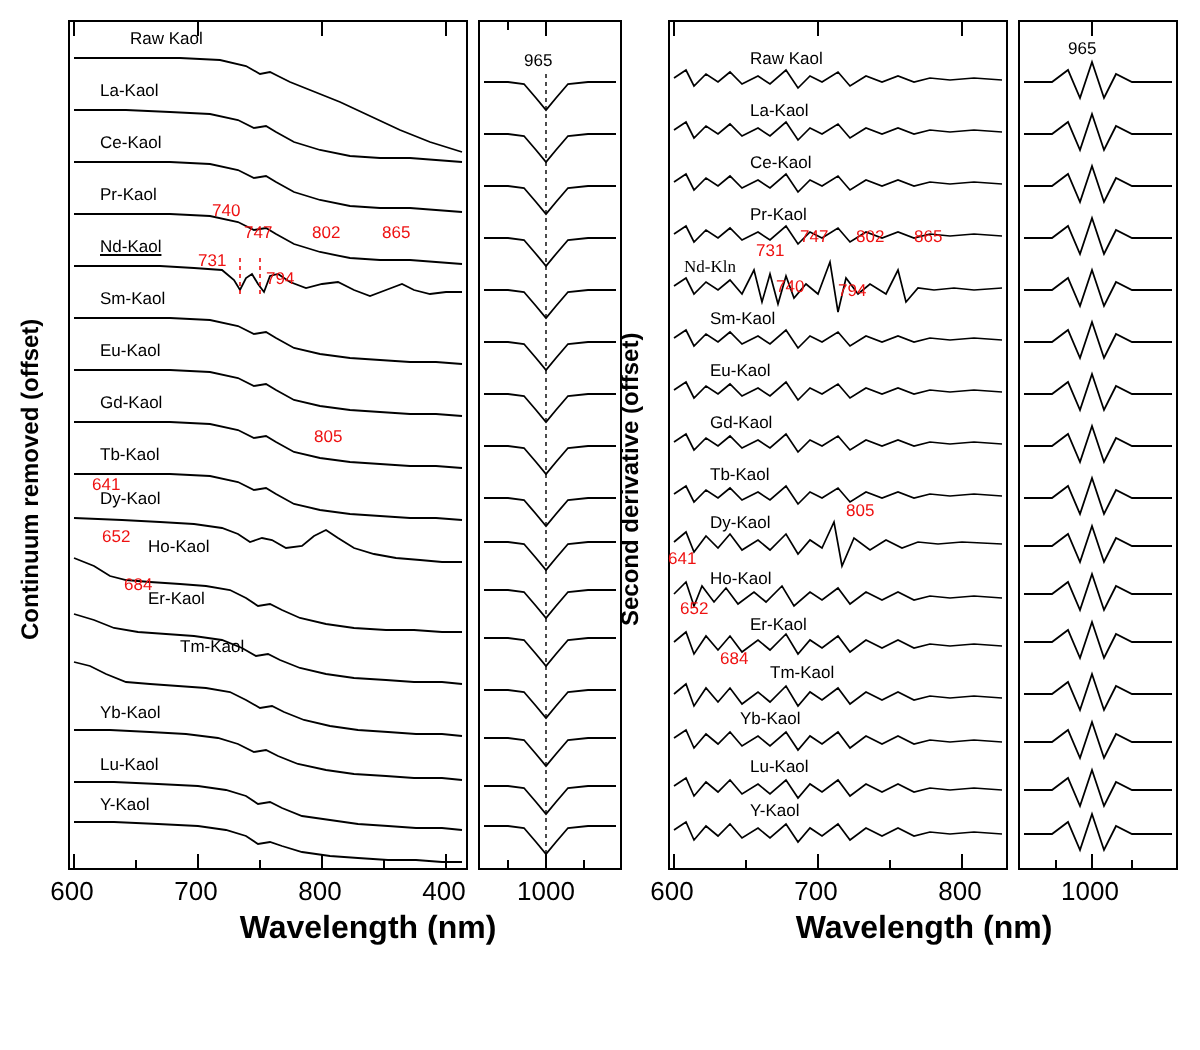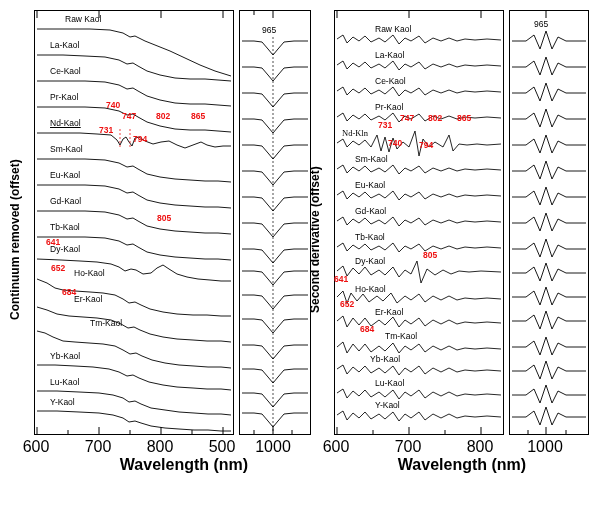--- a/index.html
+++ b/index.html
@@ -41,37 +41,37 @@
   }
   .axis-label {
     position: absolute;
     font-size: 16px;
     font-weight: bold;
     text-align: center;
     white-space: nowrap;
   }
   .tick-label {
     position: absolute;
-    font-size: 16px;
+    font-size: 13px;
     text-align: right;
     white-space: nowrap;
     transform: translateX(-50%);
   }
   .curve-label {
     position: absolute;
     font-size: 8.5px;
     white-space: nowrap;
     color: #000;
     background: transparent;
     line-height: 9px;
   }
   .ann-red {
     position: absolute;
     font-size: 8.5px;
-    font-weight: bold;
+    font-weight: normal;
     color: #ee1111;
     white-space: nowrap;
     line-height: 9px;
   }
   .ann-black {
     position: absolute;
     font-size: 8.5px;
     color: #000;
     white-space: nowrap;
     line-height: 9px;
@@ -183,21 +183,21 @@
   <div class="ann-red" style="left:191px; top:112px;">865</div>
   <div class="ann-red" style="left:157px; top:214px;">805</div>
   <div class="ann-red" style="left:46px; top:238px;">641</div>
   <div class="ann-red" style="left:51px; top:264px;">652</div>
   <div class="ann-red" style="left:62px; top:288px;">684</div>
   <div class="ann-black" style="left:262px; top:26px;">965</div>
 
   <div class="tick-label" style="left:36px; top:438px;">600</div>
   <div class="tick-label" style="left:98px; top:438px;">700</div>
   <div class="tick-label" style="left:160px; top:438px;">800</div>
-  <div class="tick-label" style="left:222px; top:438px;">500</div>
+  <div class="tick-label" style="left:222px; top:438px;">400</div>
   <div class="tick-label" style="left:273px; top:438px;">1000</div>
 
   <div class="axis-label" style="left:84px; top:456px; width:200px;">Wavelength (nm)</div>
 
   <div class="ylabel" style="left:308px; top:55px; height:370px;">Second derivative (offset)</div>
 
   <div class="plotbox" style="left:334px; top:10px; width:170px; height:425px;">
     <svg width="168" height="423" viewBox="0 0 168 423">
       <g fill="none" stroke="#000" stroke-width="0.85">
         <path d="M2,28 L8,24 L12,32 L18,26 L24,30 L30,25 L36,31 L44,27 L50,31 L58,24 L64,33 L70,27 L76,30 L84,25 L90,32 L98,27 L106,30 L114,27 L122,30 L130,28 L140,29 L152,28 L166,29"></path>

